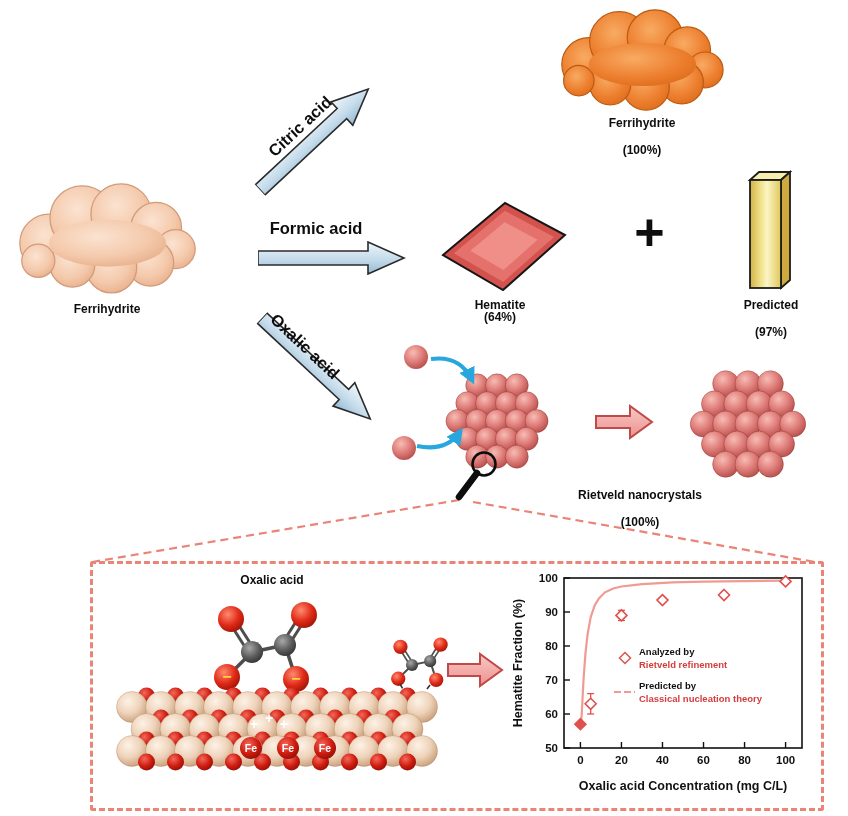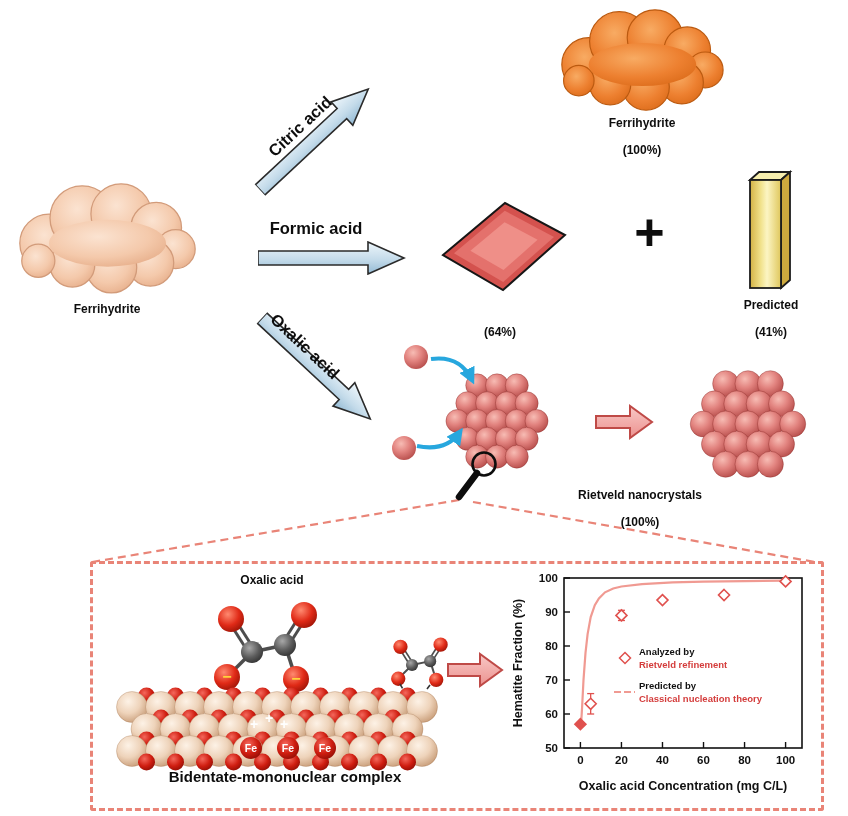--- a/index.html
+++ b/index.html
@@ -365,22 +365,22 @@
       <text x="133" y="121" class="lg-black">Predicted by</text>
       <text x="133" y="134" class="lg-red">Classical nucleation theory</text>
     </svg>
 
   <div class="lbl name abs" style="left:12px;top:302px;width:190px">Ferrihydrite</div>
   <div class="lbl arrow-lbl abs rot-neg-t" style="left:225px;top:116px;width:150px">Citric acid</div>
   <div class="lbl arrow-lbl abs" style="left:242px;top:218px;width:148px">Formic acid</div>
   <div class="lbl arrow-lbl abs rot-pos-t" style="left:230px;top:336px;width:150px">Oxalic acid</div>
   <div class="lbl name abs" style="left:546px;top:116px;width:192px">Ferrihydrite</div>
   <div class="lbl frac abs" style="left:546px;top:143px;width:192px">(100%)</div>
-  <div class="lbl frac abs" style="left:425px;top:325px;width:150px">(64%)</div>
+  <div class="lbl name abs" style="left:425px;top:298px;width:150px">Hematite</div>
+  <div class="lbl frac abs" style="left:425px;top:310px;width:150px">(64%)</div>
   <div class="lbl plus abs" style="left:612px;top:206px;width:75px">+</div>
   <div class="lbl name abs" style="left:716px;top:298px;width:110px">Predicted</div>
-  <div class="lbl frac abs" style="left:716px;top:325px;width:110px">(41%)</div>
+  <div class="lbl frac abs" style="left:716px;top:325px;width:110px">(97%)</div>
   <div class="lbl name abs" style="left:535px;top:488px;width:210px">Rietveld nanocrystals</div>
   <div class="lbl frac abs" style="left:535px;top:515px;width:210px">(100%)</div>
   <div class="lbl name abs" style="left:192px;top:573px;width:160px">Oxalic acid</div>
-  <div class="lbl cap abs" style="left:115px;top:768px;width:340px">Bidentate-mononuclear complex</div>
 
 </div>
 
 </body></html>

